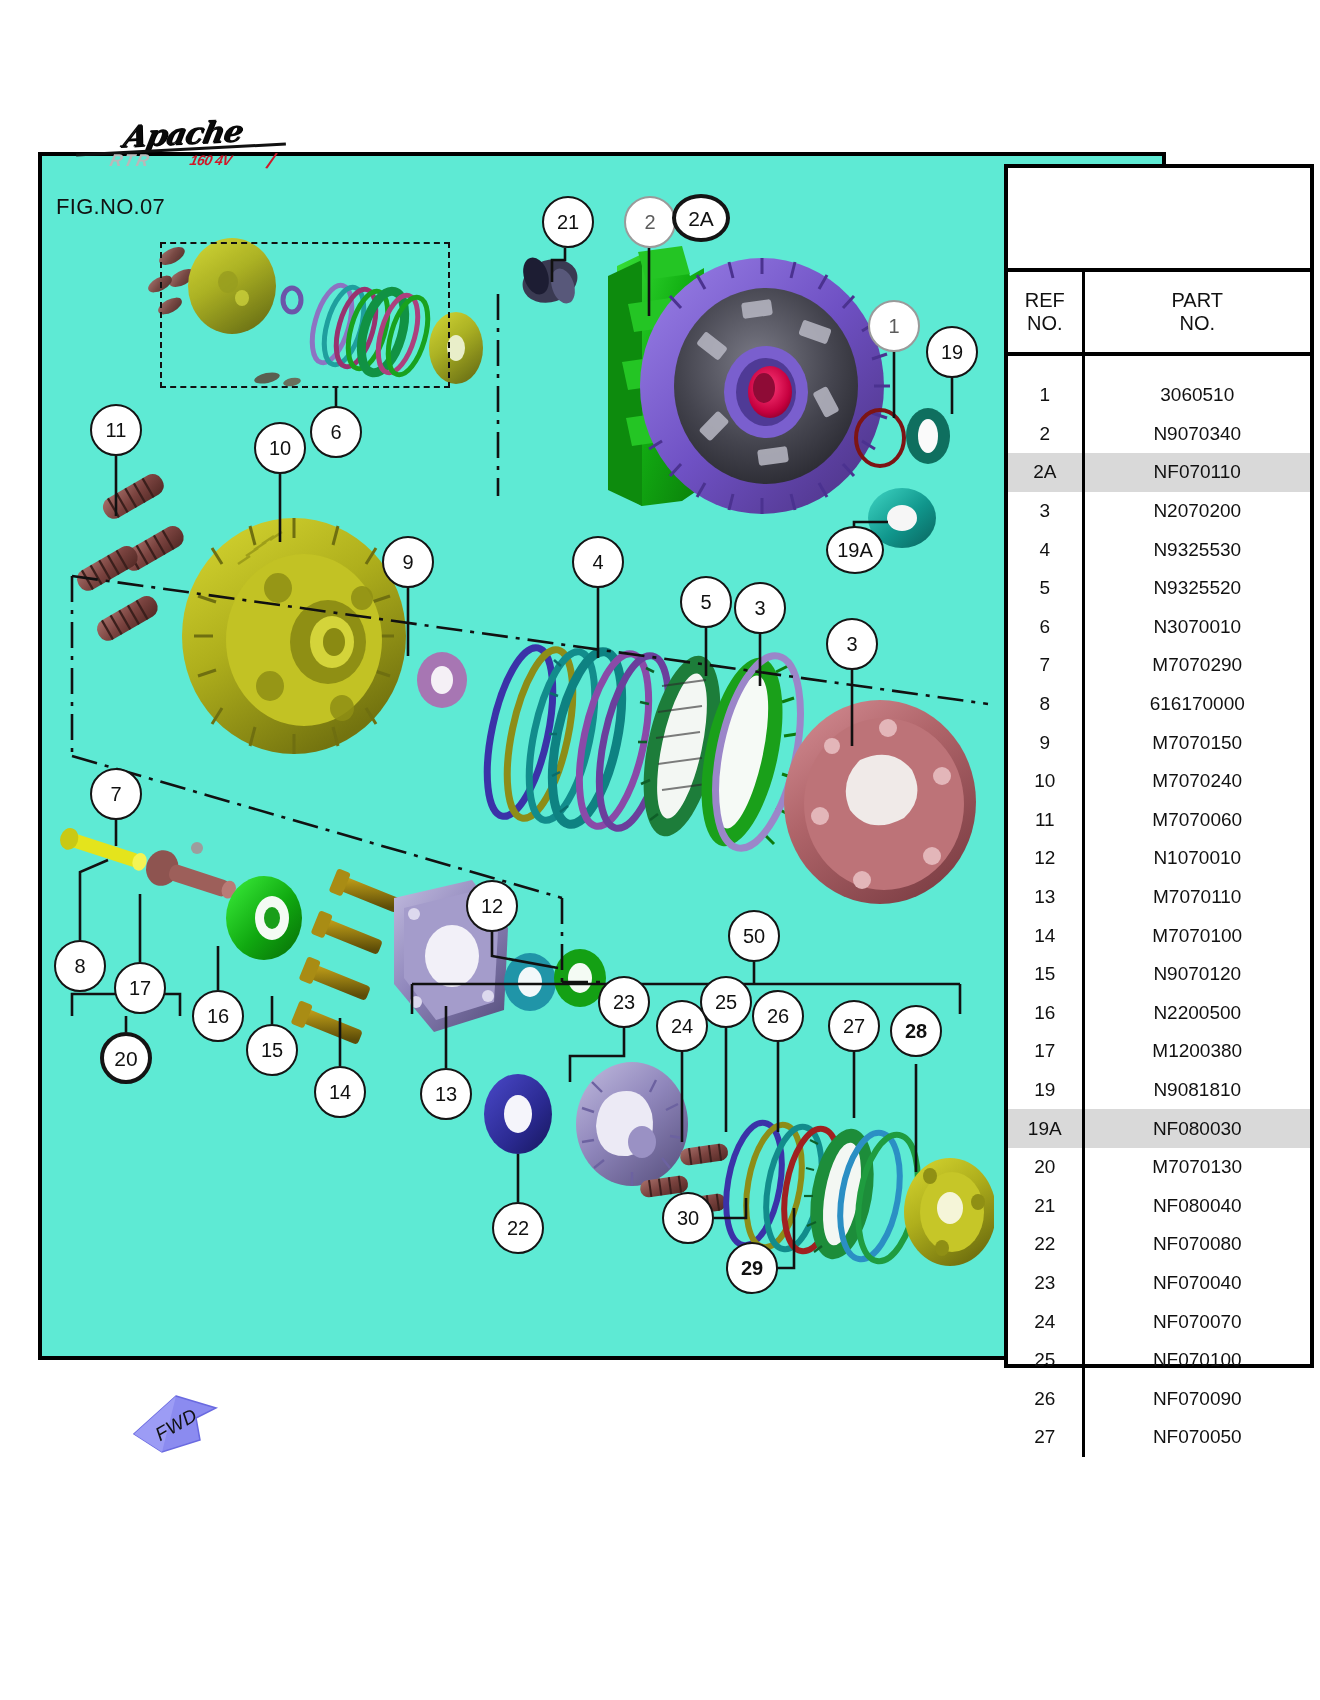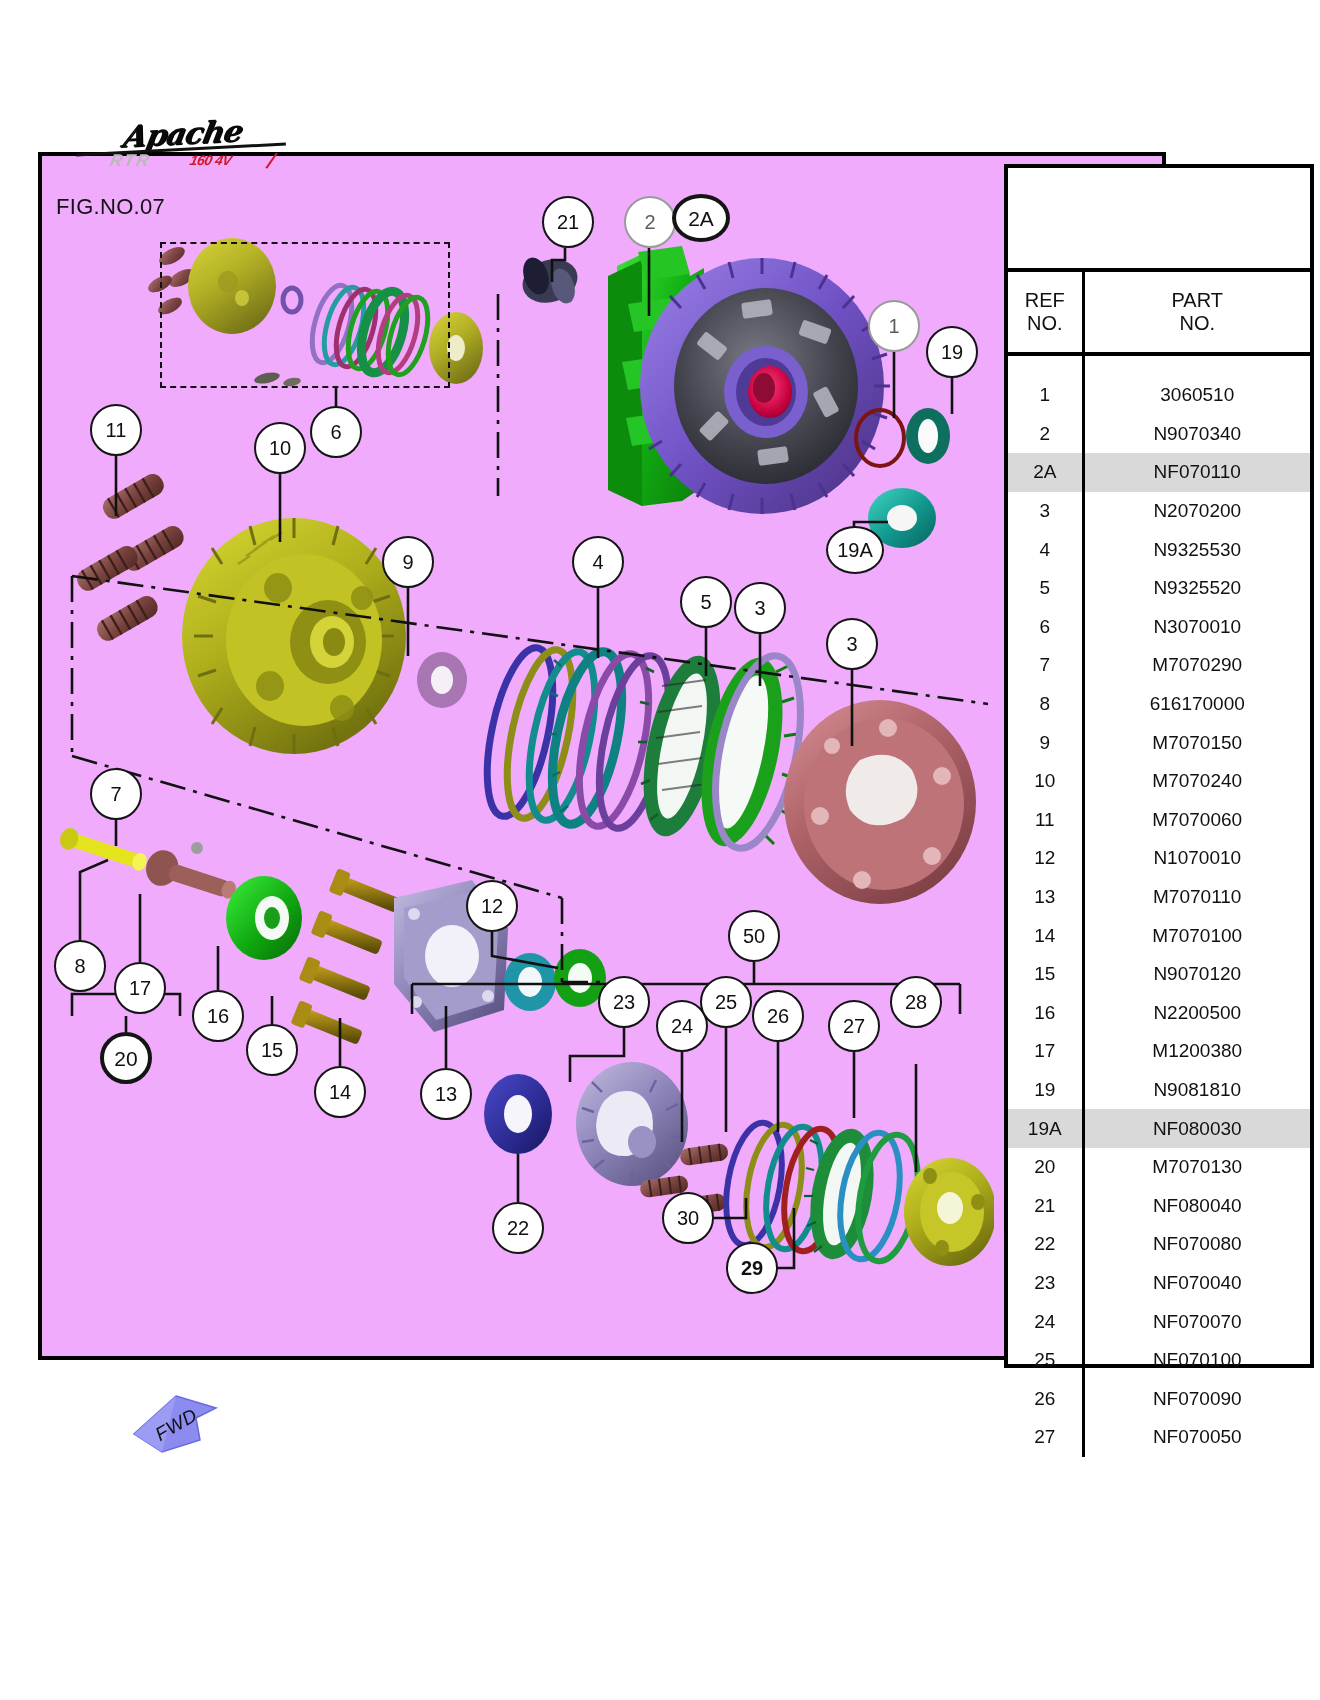--- a/index.html
+++ b/index.html
@@ -67,21 +67,21 @@
     font-size: 20px; color: #cf1828;
     transform: rotate(8deg);
   }
 
   
   #diagram-frame {
     position: absolute;
     left: 38px; top: 152px;
     width: 1128px; height: 1208px;
     border: 4px solid #000;
-    background: #f0abfc;
+    background: #5eead4;
   }
   #fig-no {
     position: absolute; left: 14px; top: 38px;
     font-size: 22px; color: #111;
     letter-spacing: 0.3px;
   }
   #assembly-title {
     position: absolute; left: 0; right: 0; top: 1140px;
     text-align: center;
     font-size: 30px; color: #111;
@@ -842,21 +842,21 @@
       </div>
     <div class="balloon b-md" style="left:658px; top:820px;">
         <span>25</span>
       </div>
     <div class="balloon b-md" style="left:710px; top:834px;">
         <span>26</span>
       </div>
     <div class="balloon b-md" style="left:786px; top:844px;">
         <span>27</span>
       </div>
-    <div class="balloon b-md" style="left:848px; top:820px;">
+    <div class="balloon b-md" style="left:848px; top:849px;font-weight:bold;">
         <span>28</span>
       </div>
     <div class="balloon b-md" style="left:450px; top:1046px;">
         <span>22</span>
       </div>
     <div class="balloon b-md" style="left:620px; top:1036px;">
         <span>30</span>
       </div>
     <div class="balloon b-md" style="left:684px; top:1086px;font-weight:bold;">
         <span>29</span>

